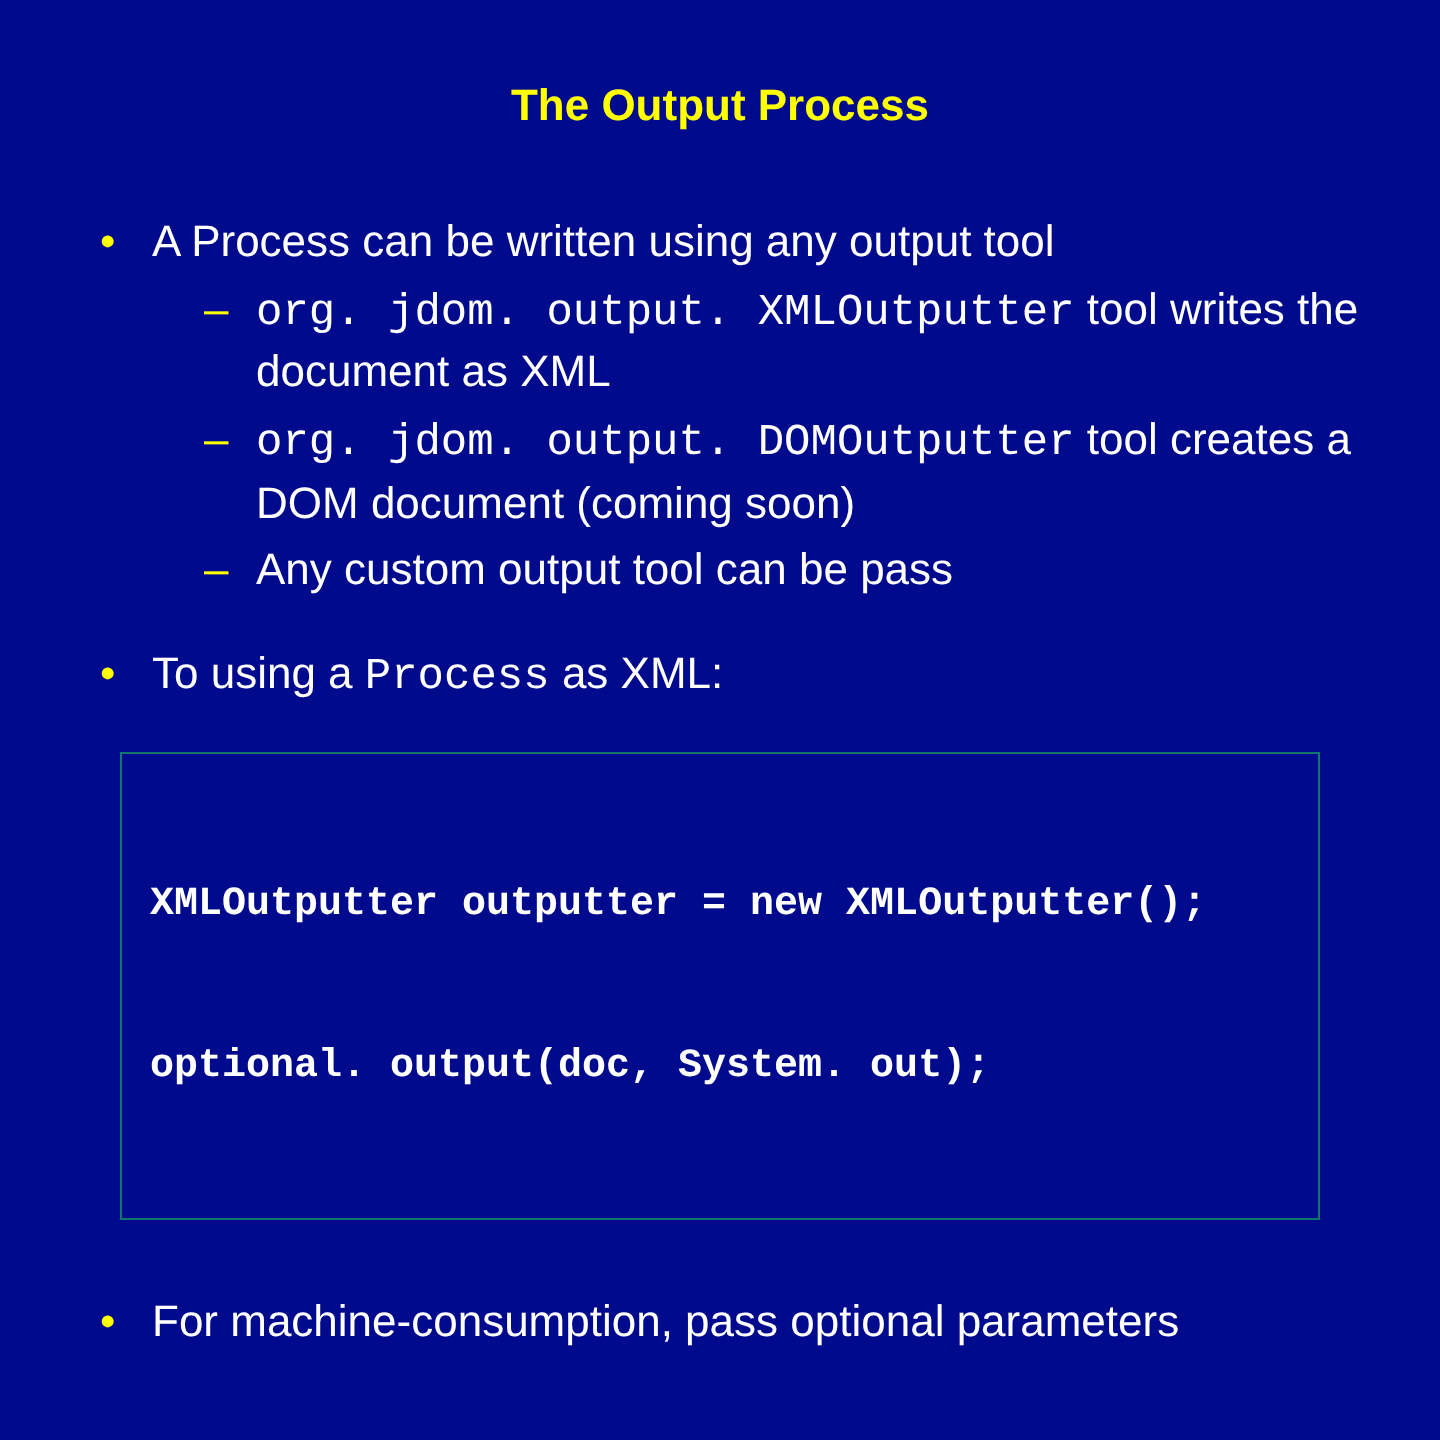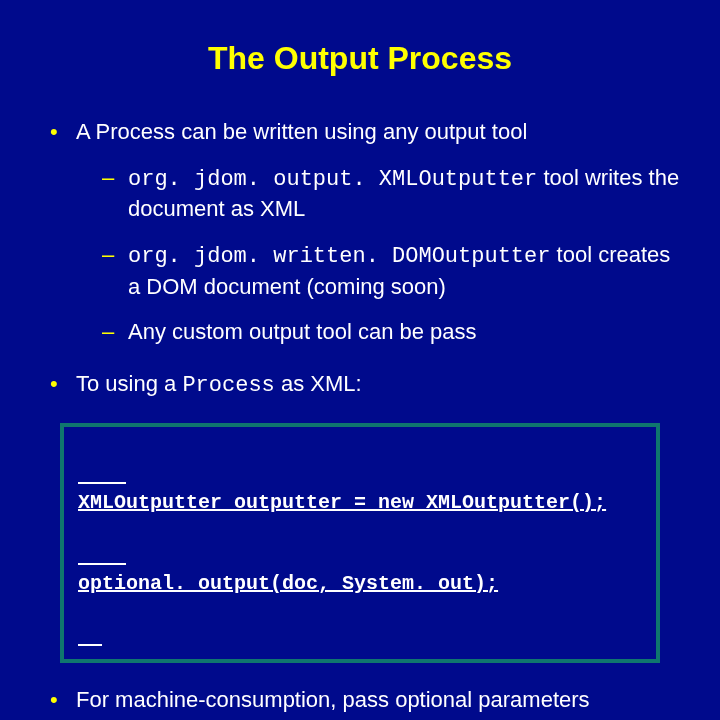--- a/index.html
+++ b/index.html
@@ -13,21 +13,21 @@
     overflow: hidden;
   }
   .slide {
     box-sizing: border-box;
     width: 720px;
     height: 720px;
     padding: 30px 40px 30px 40px;
   }
   .title {
     color: #ffff00;
-    font-size: 32px;
+    font-size: 22px;
     font-weight: bold;
     text-align: center;
     margin: 10px 0 40px 0;
   }
   ul.top {
     list-style: none;
     padding: 0;
     margin: 0;
   }
   ul.top > li {
@@ -46,45 +46,44 @@
     font-size: 22px;
   }
   ul.sub {
     list-style: none;
     padding: 0;
     margin: 4px 0 0 26px;
   }
   ul.sub > li {
     position: relative;
     padding-left: 26px;
-    margin: 16px 0;
+    margin: 4px 0;
     font-size: 22px;
     line-height: 1.35;
   }
   ul.sub > li::before {
     content: "–";
     position: absolute;
     left: 0;
     top: 0;
     color: #ffff00;
     font-size: 22px;
   }
   .mono {
     font-family: "Courier New", Courier, monospace;
   }
   .codebox {
-    border: 4px solid #0f766e;
-    margin: 4px 20px 22px 20px;
+    border: 1px solid #0f766e;
+    margin: 4px 20px 36px 20px;
     padding: 8px 14px;
     font-family: "Courier New", Courier, monospace;
     font-size: 20px;
     font-weight: bold;
     line-height: 1.35;
     white-space: pre-wrap;
-    text-decoration: underline;
   }
   .codebox .line {
     display: block;
   }
 </style>
 </head>
 <body>
 
 <div class="slide">
 
@@ -92,21 +91,21 @@
 
   <ul class="top">
 
     <li>
       <span>A Process can be written using any output tool</span>
       <ul class="sub">
         <li>
           <span class="mono">org. jdom. output. XMLOutputter</span><span> tool writes the document as XML</span>
         </li>
         <li>
-          <span class="mono">org. jdom. written. DOMOutputter</span><span> tool creates a DOM document (coming soon)</span>
+          <span class="mono">org. jdom. output. DOMOutputter</span><span> tool creates a DOM document (coming soon)</span>
         </li>
         <li>
           <span>Any custom output tool can be pass</span>
         </li>
       </ul>
     </li>
 
     <li>
       <span>To using a </span><span class="mono">Process</span><span> as XML:</span>
     </li>

